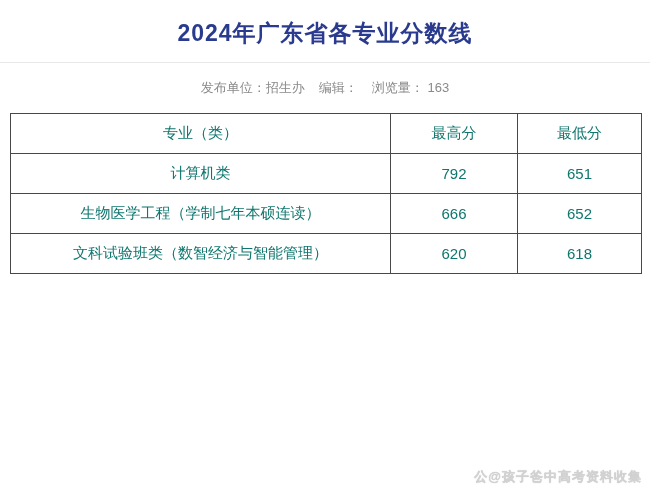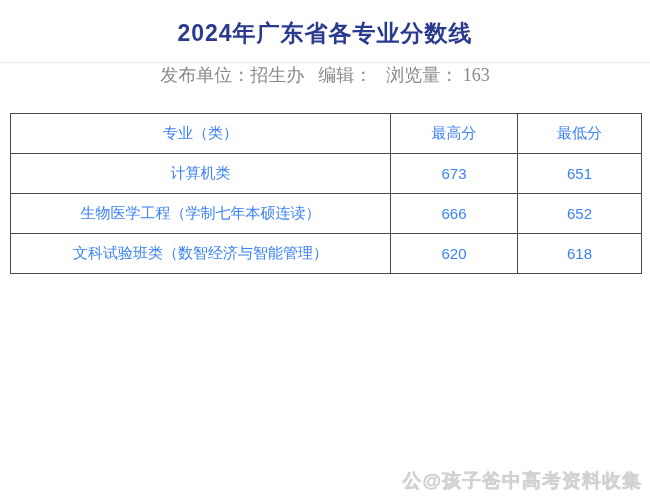--- a/index.html
+++ b/index.html
@@ -26,49 +26,49 @@
   }
   .separator {
     width: 100%;
     border-top: 1px solid #e8e8e8;
     height: 0;
   }
   .meta-bar {
     width: 100%;
     height: 50px;
     display: flex;
+    align-items: center;
     justify-content: center;
     gap: 14px;
     color: #8a8a8a;
-    font-size: 18px;
-    font-family: Liberation Serif, serif;
+    font-size: 13px;
   }
   .score-table {
     margin-left: 10px;
     width: 631px;
     border-collapse: collapse;
     table-layout: fixed;
   }
   .score-table th, .score-table td {
     border: 1px solid #484848;
     height: 40px;
     text-align: center;
     vertical-align: middle;
     font-size: 15px;
     font-weight: normal;
-    color: #3b82f6;
+    color: #0f766e;
     padding: 0 4px;
     overflow: hidden;
     white-space: nowrap;
   }
   .watermark {
     position: absolute;
     right: 8px;
     top: 468px;
-    font-size: 19px;
+    font-size: 13px;
     font-weight: bold;
     color: #d2d2d2;
     letter-spacing: 1px;
     text-shadow: 0 0 1px #bdbdbd;
     pointer-events: none;
   }
 </style>
 </head>
 <body>
 
@@ -95,21 +95,21 @@
     <thead>
       <tr>
         <th>专业（类）</th>
         <th>最高分</th>
         <th>最低分</th>
       </tr>
     </thead>
     <tbody>
         <tr>
           <td>计算机类</td>
-          <td>673</td>
+          <td>792</td>
           <td>651</td>
         </tr>
         <tr>
           <td>生物医学工程（学制七年本硕连读）</td>
           <td>666</td>
           <td>652</td>
         </tr>
         <tr>
           <td>文科试验班类（数智经济与智能管理）</td>
           <td>620</td>

